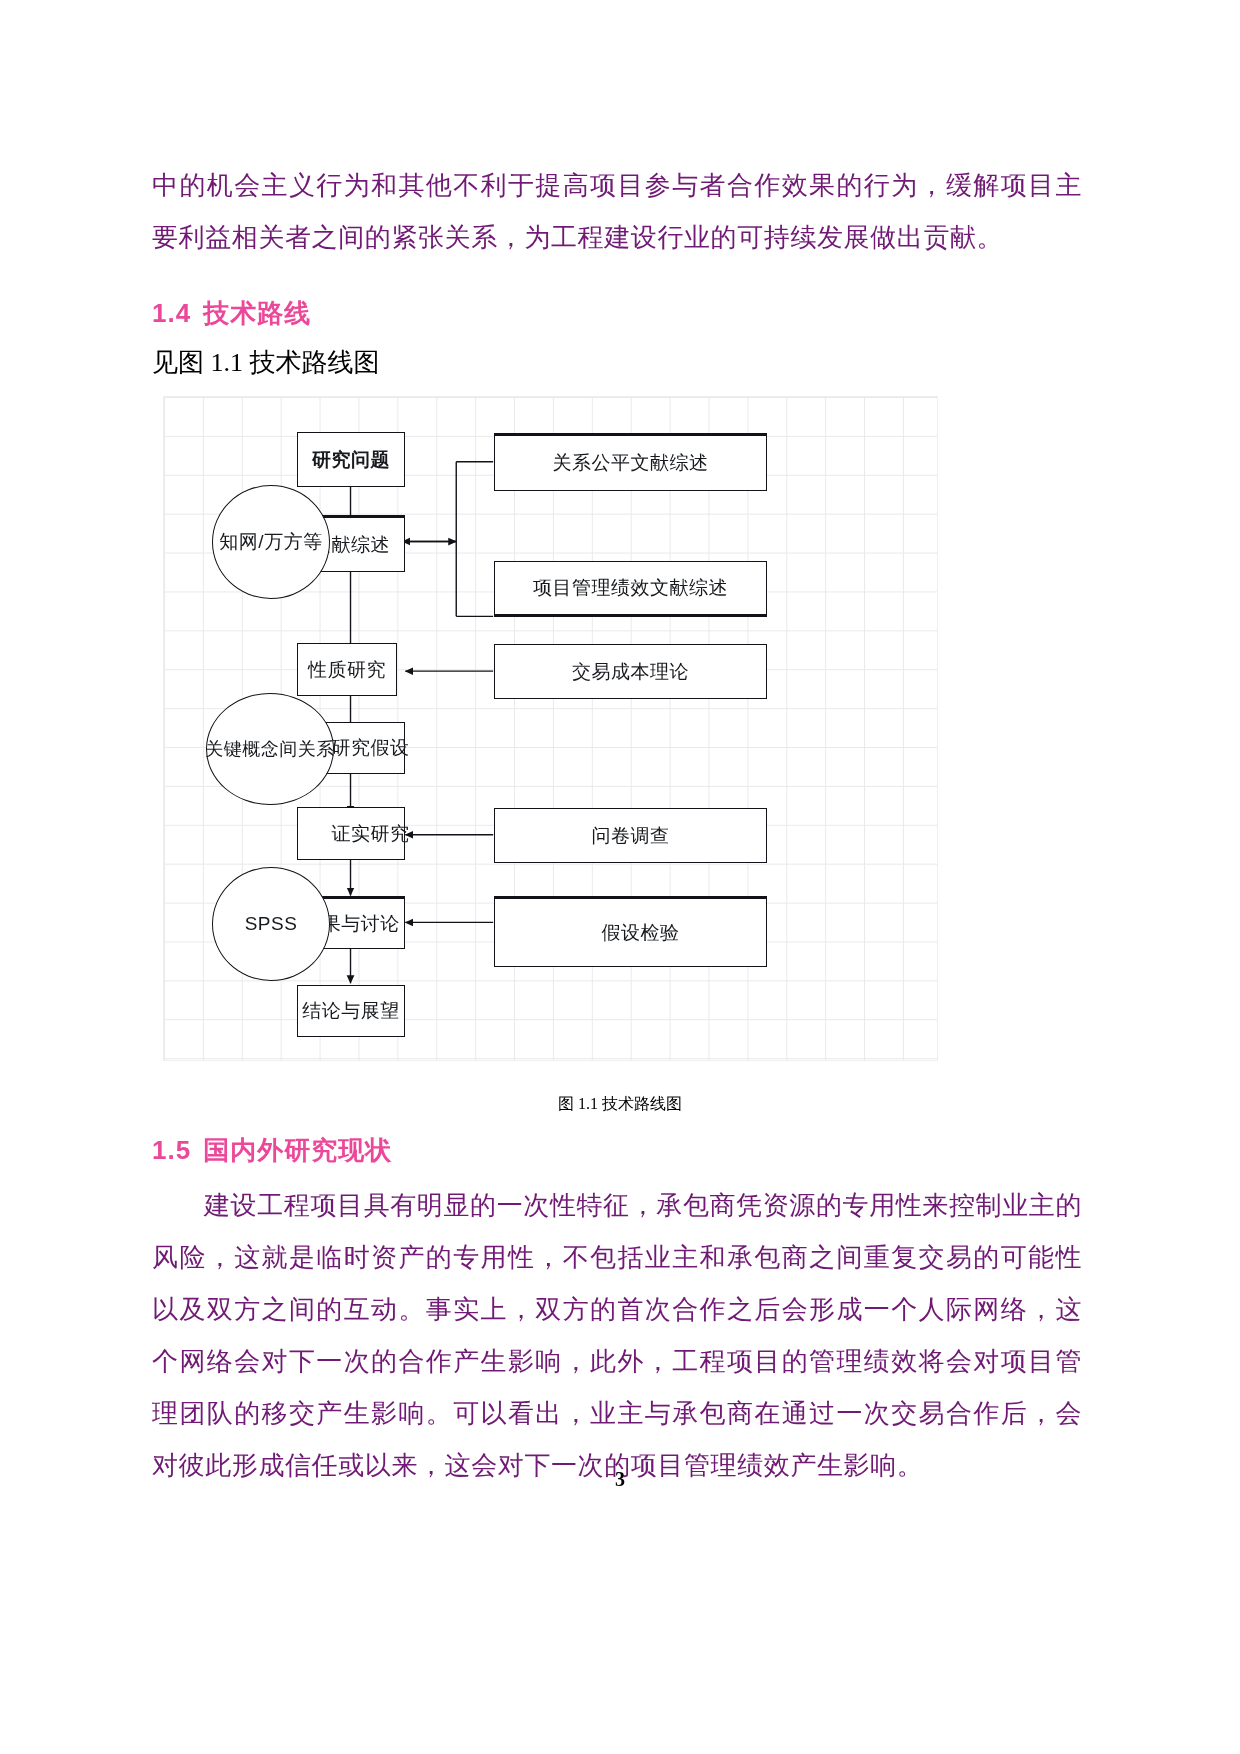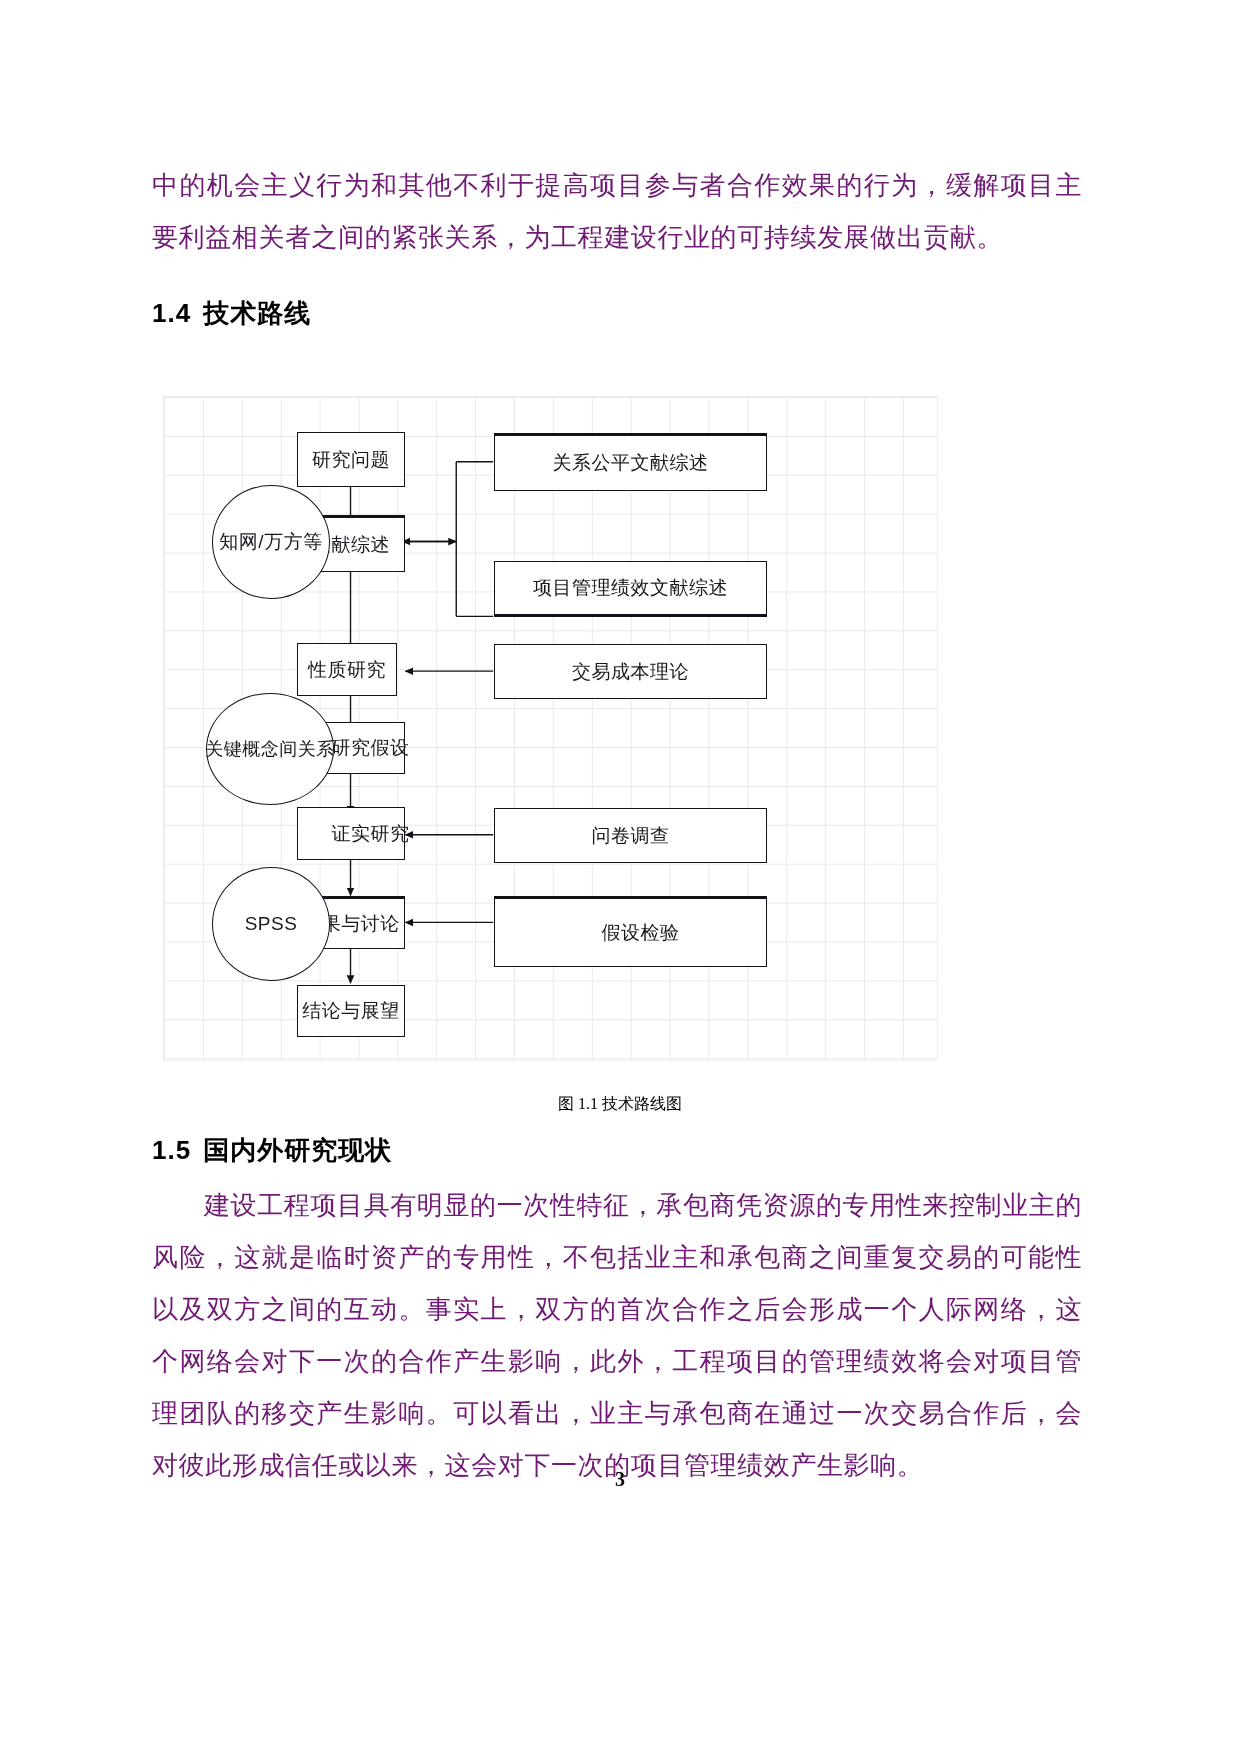--- a/index.html
+++ b/index.html
@@ -35,21 +35,21 @@
   .body-text p { margin: 0; }
   .indent2 { text-indent: 2em; }
 
   .heading {
     position: absolute;
     font-family: "Liberation Sans", "DejaVu Sans", sans-serif;
     font-weight: bold;
     font-size: 26px;
     line-height: 34px;
     letter-spacing: 1px;
-    color: #000000;
+    color: #ec4899;
     white-space: nowrap;
   }
   .heading .h-num { margin-right: 12px; }
 
   .subline {
     position: absolute;
     font-family: "Liberation Serif", "DejaVu Serif", serif;
     font-size: 26px;
     line-height: 40px;
     color: #000;
@@ -129,20 +129,23 @@
 <div class="page">
 
   <div class="body-text" style="left:152px; top:160px; width:930px;">
     <p>中的机会主义行为和其他不利于提高项目参与者合作效果的行为，缓解项目主要利益相关者之间的紧张关系，为工程建设行业的可持续发展做出贡献。</p>
   </div>
 
   <div class="heading" style="left:152px; top:296px;">
     <span class="h-num">1.4</span><span>技术路线</span>
   </div>
 
+  <div class="subline" style="left:152px; top:343px;">
+    <span>见图 1.1 技术路线图</span>
+  </div>
 
   <div class="figure">
 
     <svg class="svg-layer" viewBox="0 0 775 665" preserveAspectRatio="none">
       <defs>
         <marker id="arrow" markerWidth="9" markerHeight="9" refX="8" refY="4.5" orient="auto" markerUnits="userSpaceOnUse">
           <path d="M0,0.6 L8.6,4.5 L0,8.4 z" fill="#111318"></path>
         </marker>
       </defs>
 
@@ -171,21 +174,21 @@
 
       <line x1="187" y1="462" x2="187" y2="500" stroke="#111318" stroke-width="1.4" marker-end="url(#arrow)"></line>
 
       <line x1="122" y1="527" x2="166" y2="527" stroke="#111318" stroke-width="1.4" marker-end="url(#arrow)"></line>
 
       <line x1="330" y1="527" x2="242" y2="527" stroke="#111318" stroke-width="1.4" marker-end="url(#arrow)"></line>
 
       <line x1="187" y1="551" x2="187" y2="588" stroke="#111318" stroke-width="1.4" marker-end="url(#arrow)"></line>
     </svg>
 
-    <div class="node rect" style="left:133px; top:35px; width:108px; height:55px;">
+    <div class="node rect" style="left:133px; top:35px; width:108px; height:55px;font-weight:bold;">
       <span>研究问题</span>
     </div>
 
     <div class="node rect thick-top" style="left:133px; top:118px; width:108px; height:57px;">
       <span>文献综述</span>
     </div>
 
     <div class="node rect" style="left:133px; top:246px; width:100px; height:53px;">
       <span>性质研究</span>
     </div>

